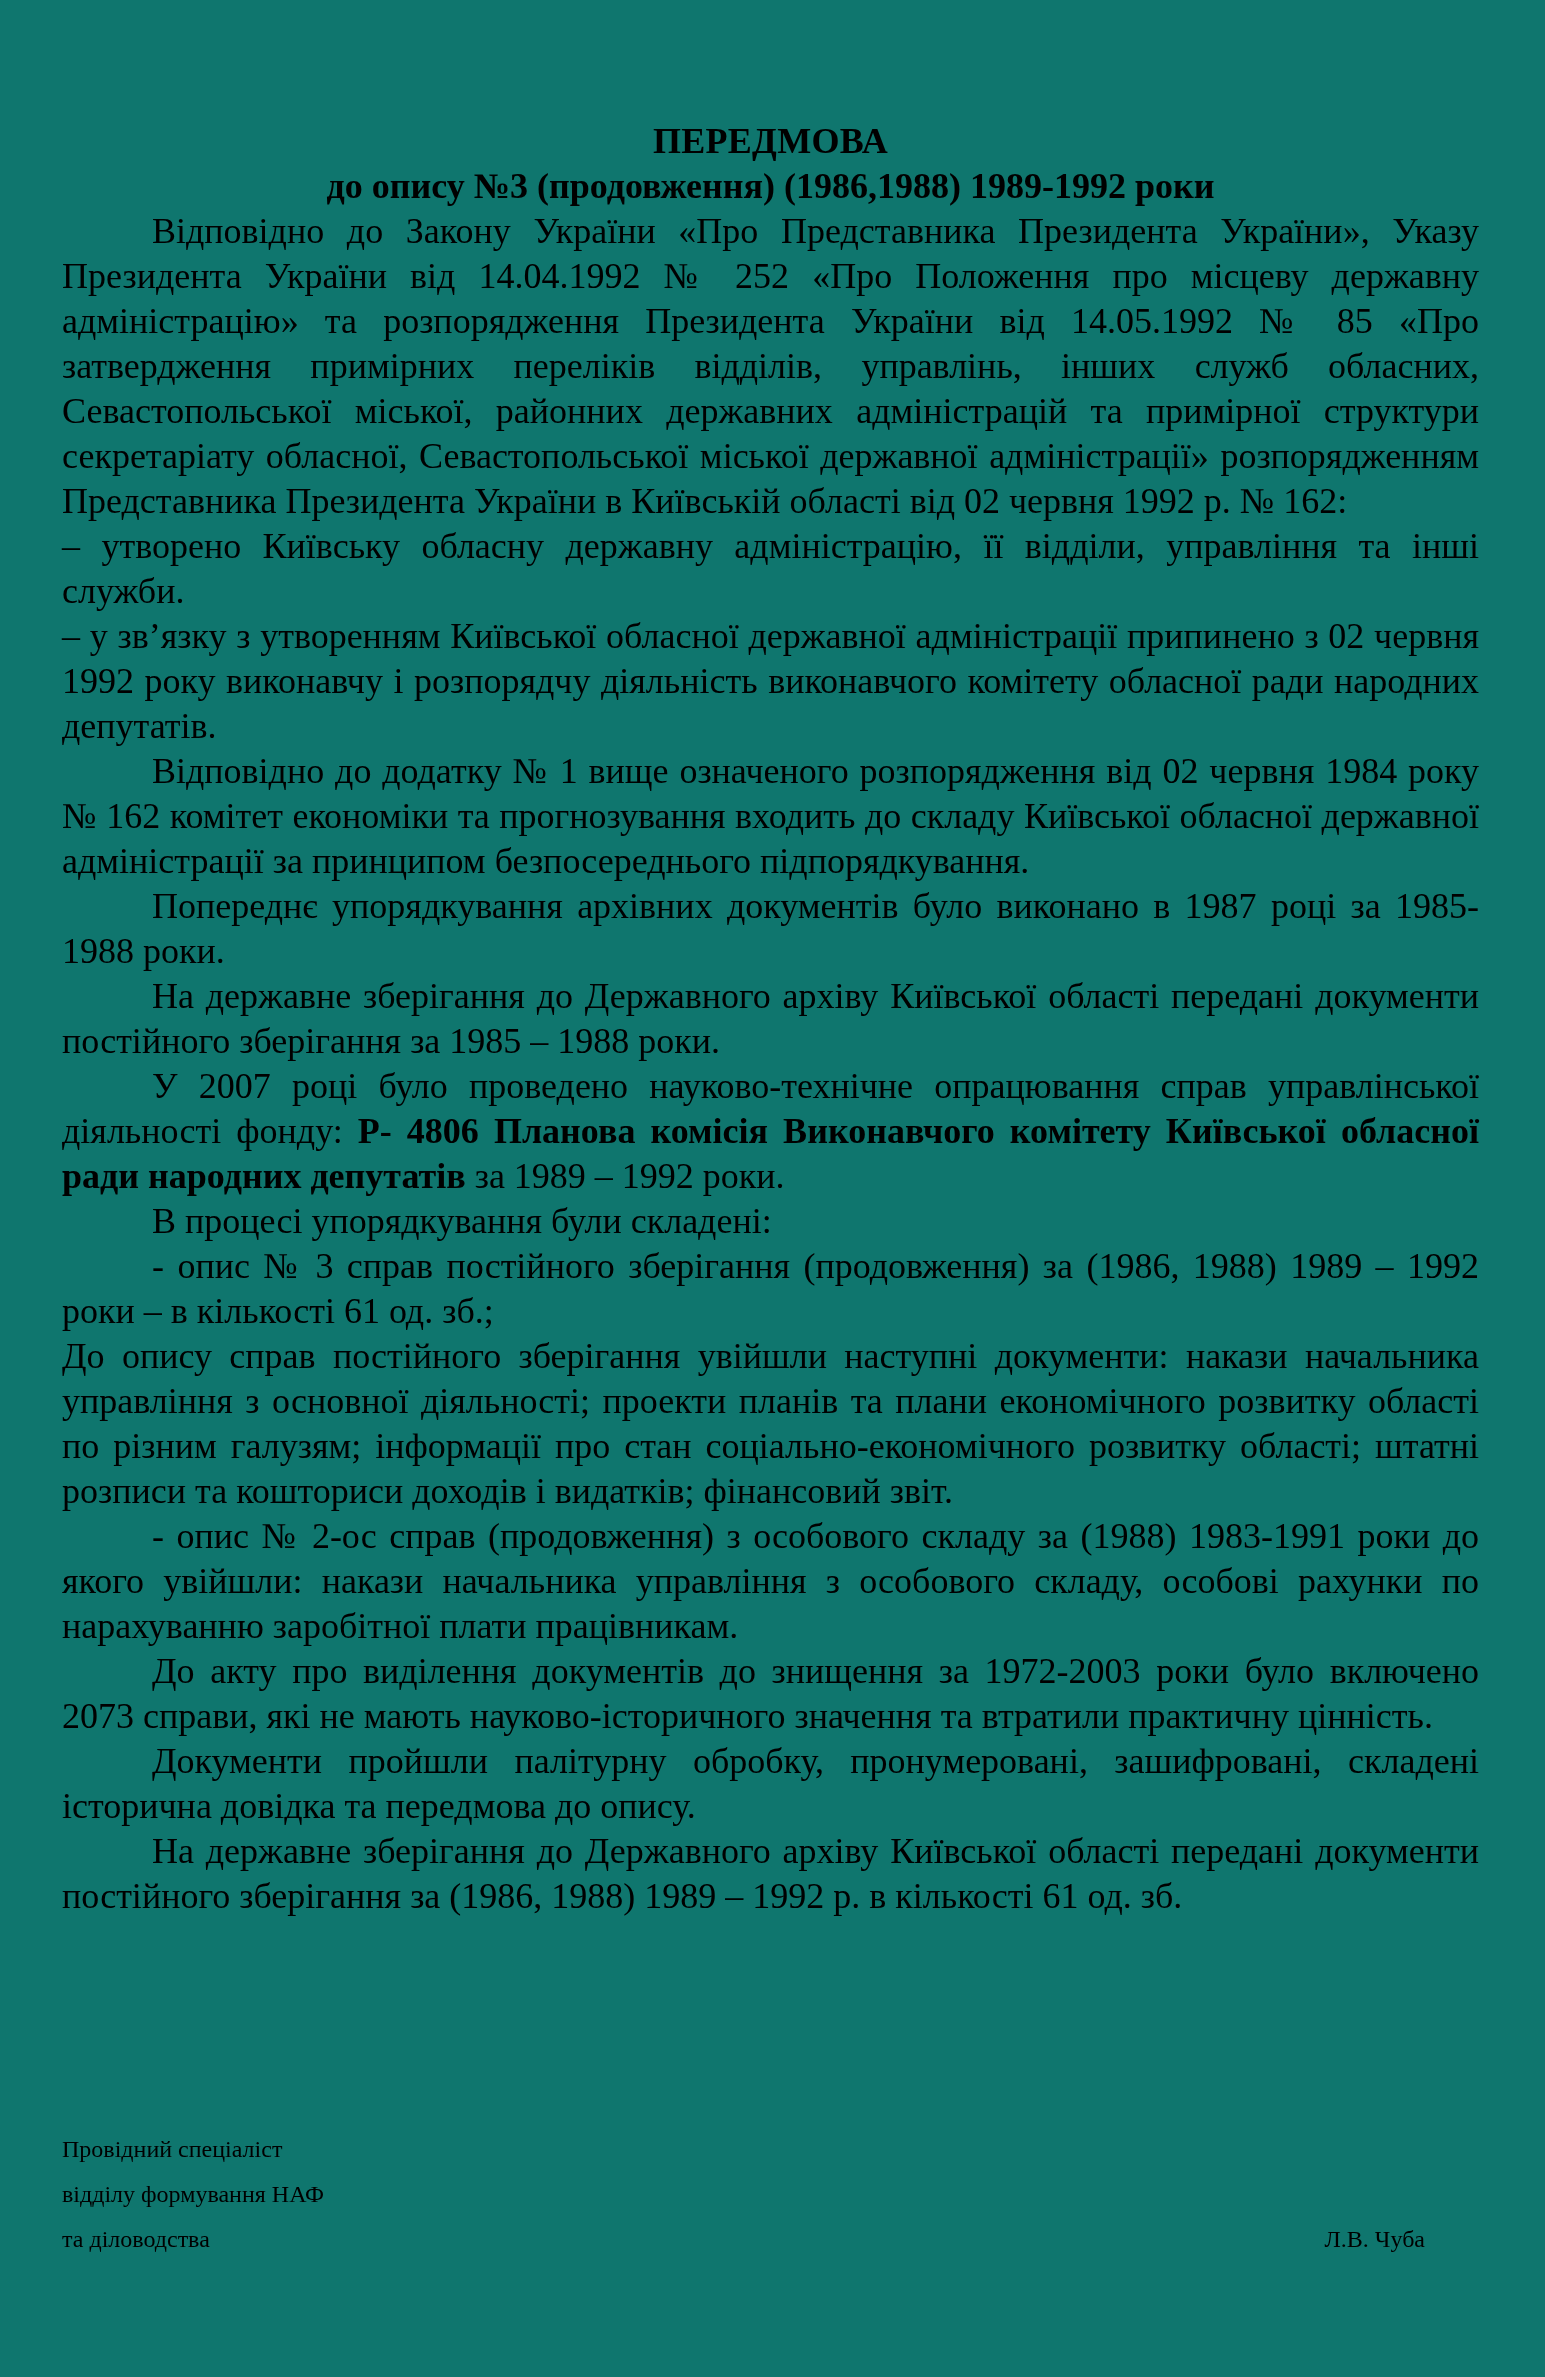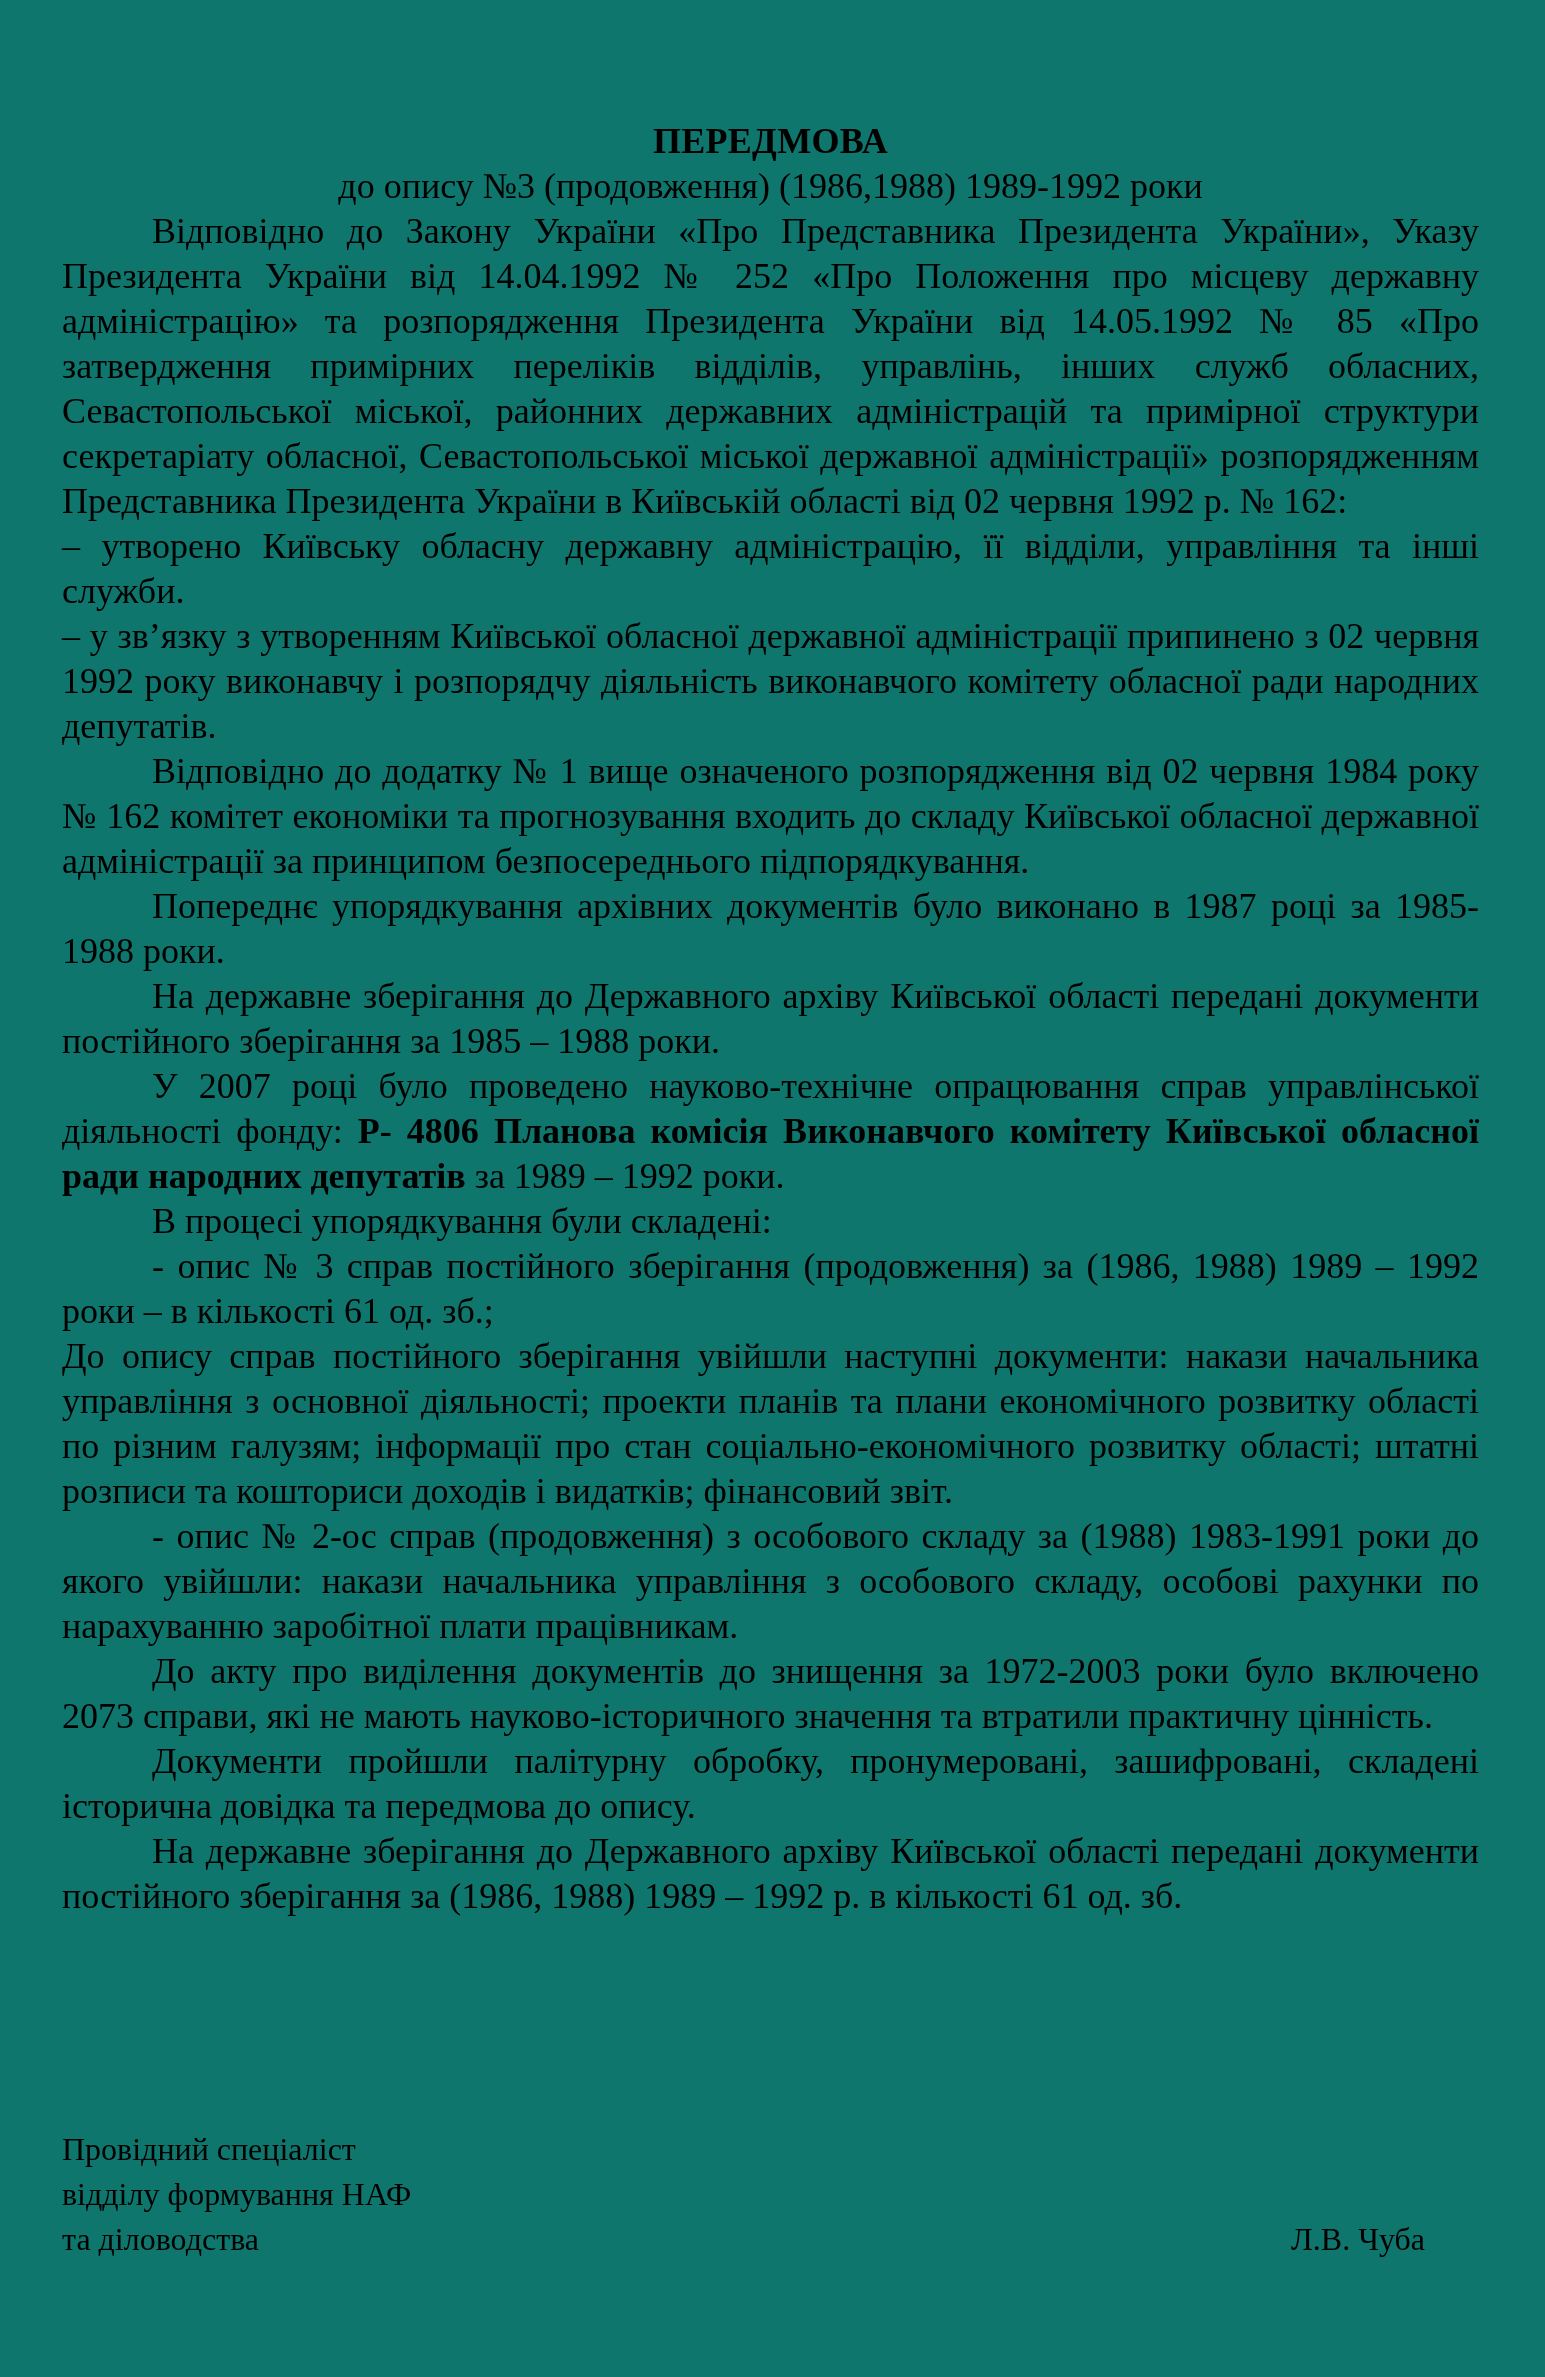--- a/index.html
+++ b/index.html
@@ -31,21 +31,21 @@
   .doc-title {
     font-size: 36px;
     font-weight: bold;
     text-align: center;
     line-height: 45px;
     letter-spacing: 0.3px;
     margin: 0;
   }
   .doc-subtitle {
     font-size: 36px;
-    font-weight: normal;
+    font-weight: bold;
     text-align: center;
     line-height: 45px;
     margin: 0;
   }
   
   .para {
     font-size: 36px;
     line-height: 45px;
     text-align: justify;
     text-justify: inter-word;
@@ -60,21 +60,21 @@
   }
   .bold {
     font-weight: bold;
   }
   
   .signature {
     position: absolute;
     left: 62px;
     top: 2127px;
     width: 1417px;
-    font-size: 32px;
+    font-size: 24px;
     line-height: 45px;
   }
   .sig-row {
     display: flex;
     align-items: flex-start;
     justify-content: space-between;
   }
   .sig-left {
     text-align: right;
     white-space: nowrap;

